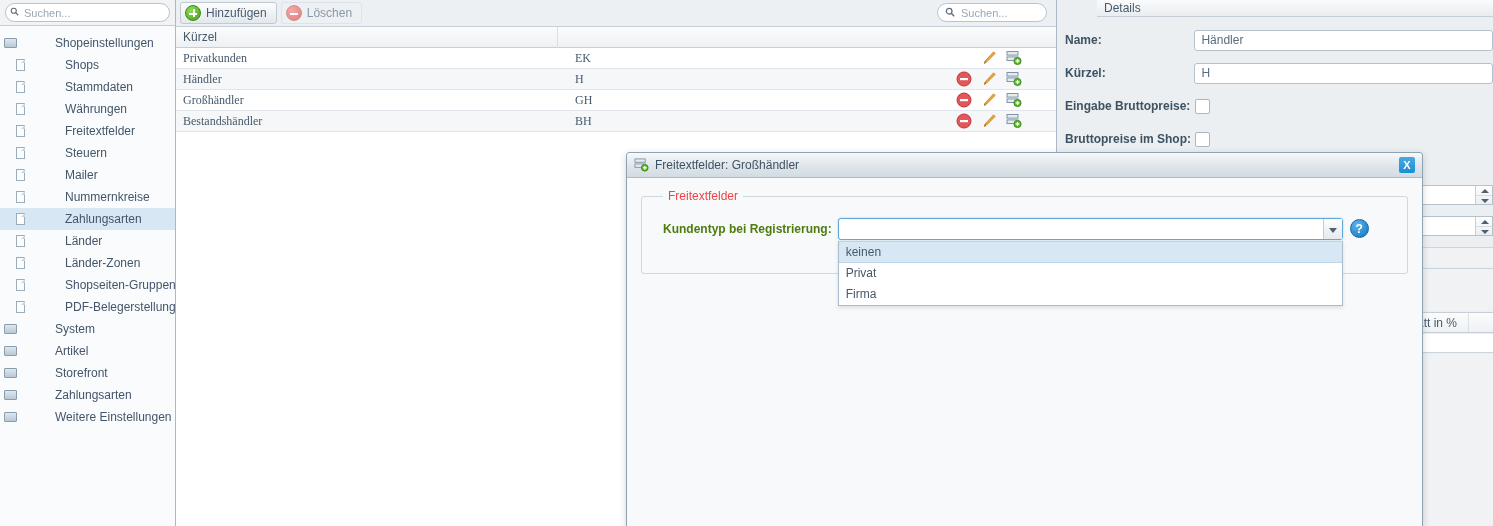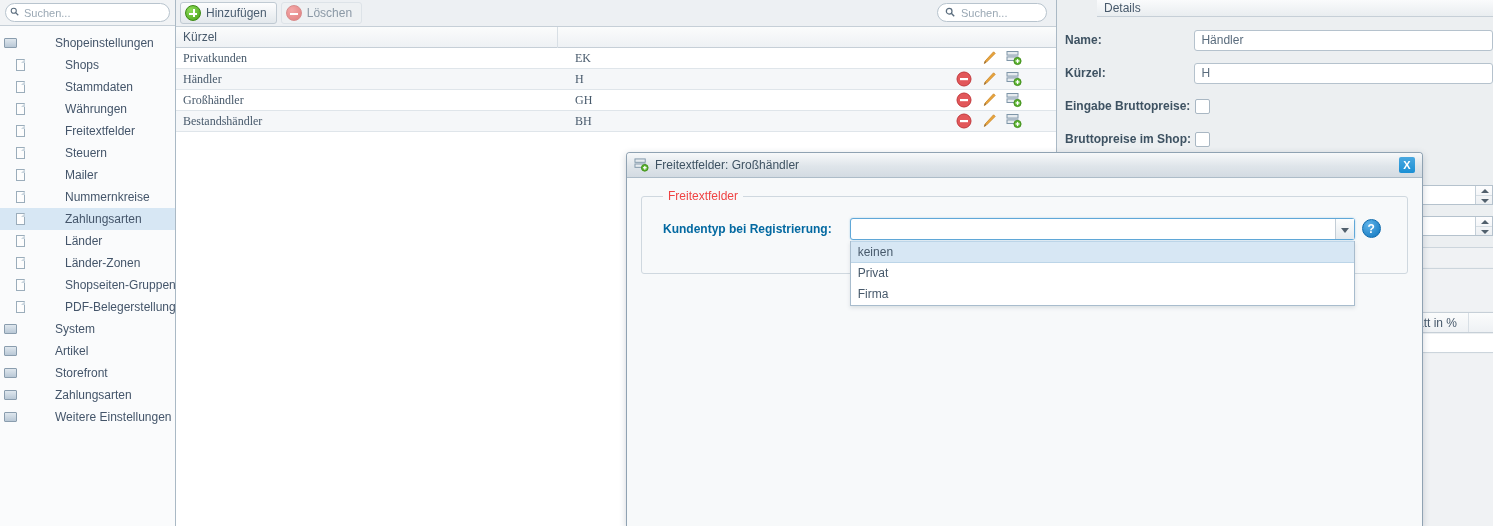--- a/index.html
+++ b/index.html
@@ -264,21 +264,21 @@
     background: #f7f9fa;
   }
   .fieldset > legend {
     margin-left: 12px; padding: 0 5px;
     font-size: 12px; color: #ef4444;
   }
   .fs-row {
     display: flex; align-items: center;
     padding: 11px 0 0 12px;
   }
-  .fs-label { font-size: 12px; font-weight: bold; color: #0369a1; margin-right: 18px; text-align: right; }
+  .fs-label { font-size: 12px; font-weight: bold; color: #4d7c0f; margin-right: 6px; text-align: right; }
   .combo-wrap { position: relative; width: 505px; }
   .combo {
     height: 22px; background: #fff;
     border: 1px solid #60a8d8; border-radius: 3px;
     box-shadow: 0 0 2px rgba(96,168,216,0.55);
     display: flex; align-items: stretch;
   }
   .combo input {
     flex: 1; border: 0; outline: none; background: transparent;
     padding: 0 6px; font-size: 12px; color: #47596b;

